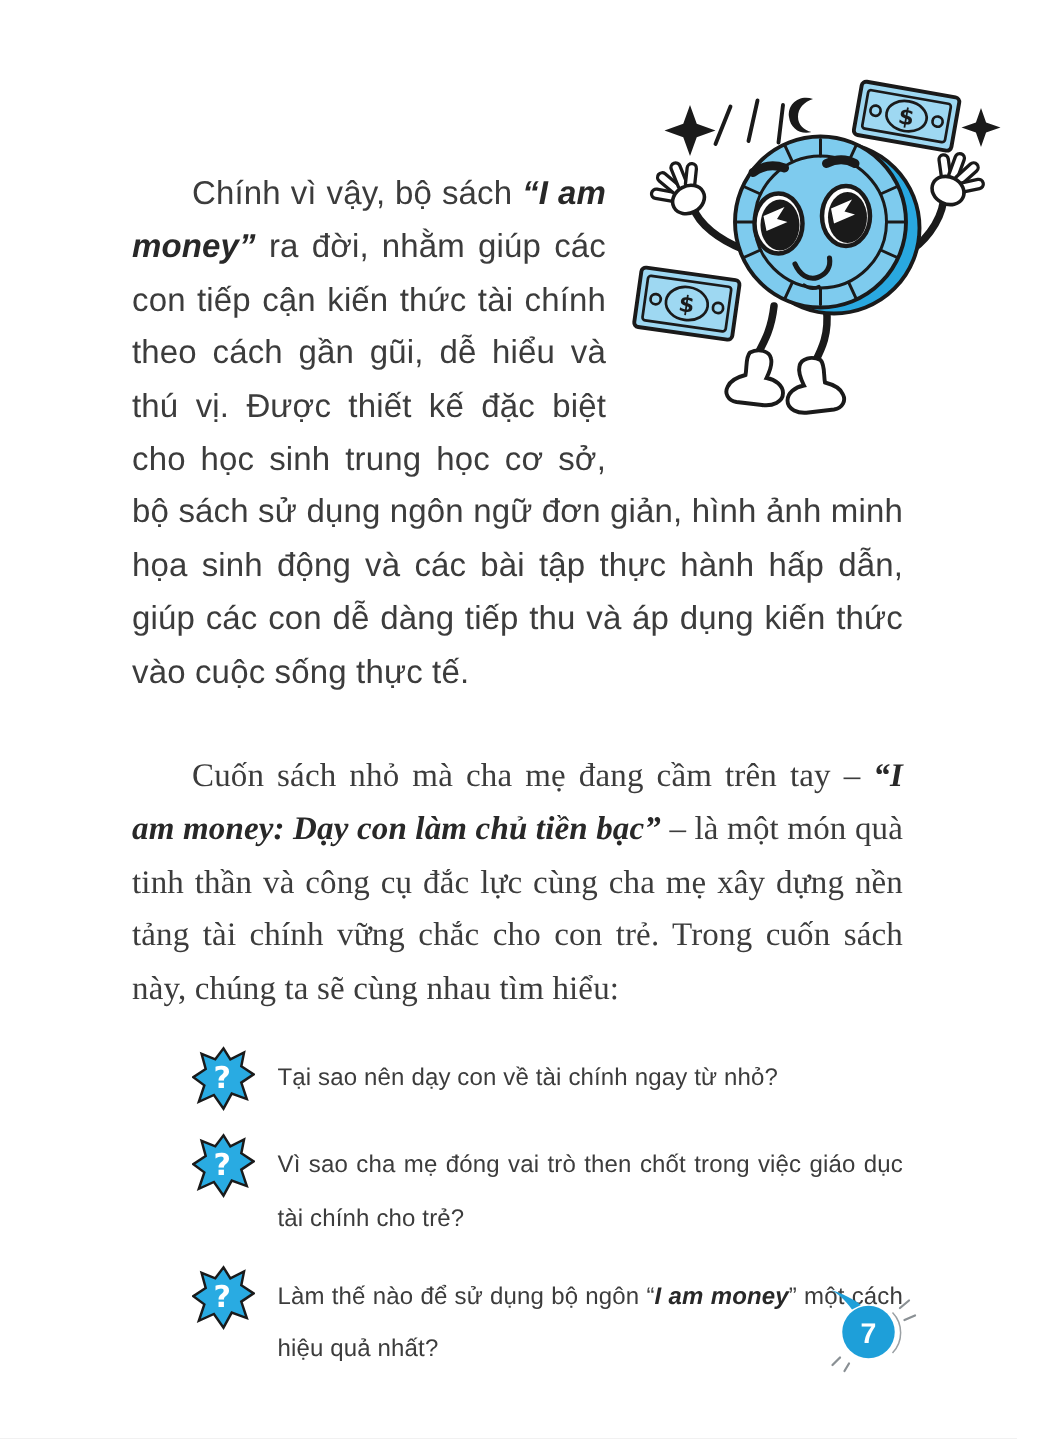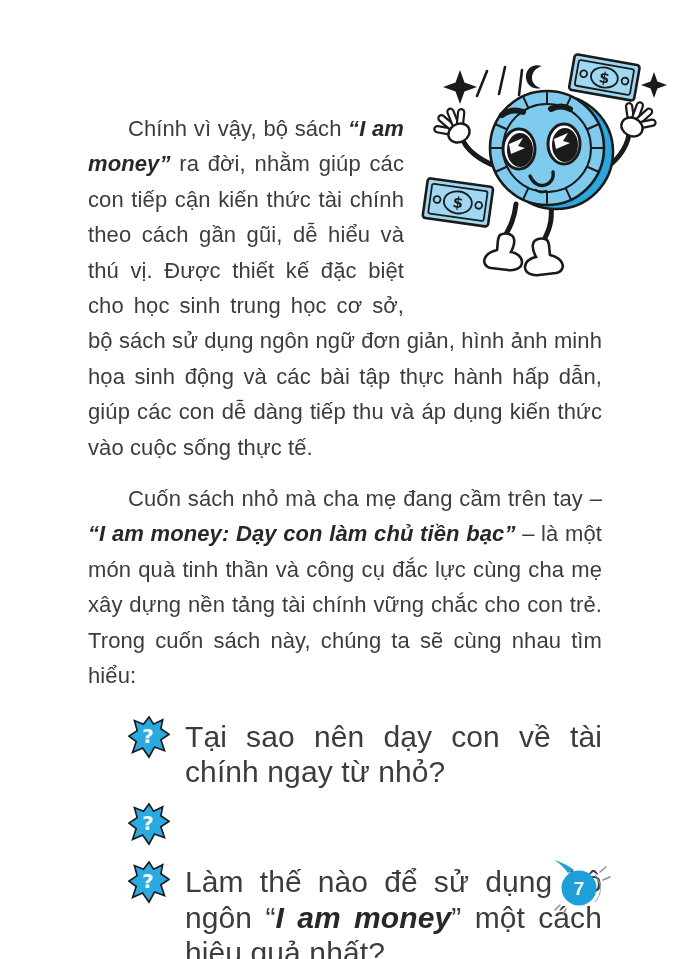--- a/index.html
+++ b/index.html
@@ -27,37 +27,37 @@
     left:88px;right:90px;top:111px;
   }
   p.para{
     margin:0;
     font-size:22px;
     line-height:35.4px;
     text-align:justify;
     text-indent:40px;
     letter-spacing:0.1px;
   }
-  p.para + p.para{margin-top:16px;}
+  p.para + p.para{margin-top:34px;font-family:Liberation Serif, serif;}
   .bi{font-weight:bold;font-style:italic;color:#282828;}
   .mascot-float{
     float:right;
     width:262px;height:243px;
     margin:-67px -78px 8px 14px;
     shape-margin:6px;
   }
   .mascot-float svg{display:block;width:100%;height:100%;}
   .questions{margin-top:25px;padding-left:40px;}
   .q-row{display:flex;gap:15px;margin-bottom:17px;align-items:flex-start;}
   .q-row:last-child{margin-bottom:0;}
   .q-icon{flex:0 0 42px;width:42px;height:46px;margin-top:-5px;}
   .q-icon svg{display:block;width:100%;height:100%;}
   p.q-text{
     margin:0;flex:1;
-    font-size:30px;
+    font-size:16px;
     line-height:35.4px;
     text-align:justify;
     letter-spacing:0.1px;
   }
   .page-badge{
     position:absolute;
     left:548px;top:858px;
     width:66px;height:58px;
   }
   .page-badge svg{display:block;width:100%;height:100%;}
@@ -216,20 +216,21 @@
         </span>
         <p class="q-text"><span>Tại sao nên dạy con về tài chính ngay từ nhỏ?</span></p>
       </div>
       <div class="q-row">
         <span class="q-icon">
           <svg viewBox="0 0 46 46" xmlns="http://www.w3.org/2000/svg">
             <path class="burst-fill" stroke-width="1.8" d="M23 1 L28 9 L38 4 L36 14 L45 20 L36 26 L40 38 L29 34 L23 45 L16 35 L5 40 L9 28 L1 22 L10 16 L7 5 L17 9 Z"></path>
             <text class="burst-glyph" x="22" y="30" text-anchor="middle">?</text>
           </svg>
         </span>
+        <p class="q-text"><span>Vì sao cha mẹ đóng vai trò then chốt trong việc giáo dục tài chính cho trẻ?</span></p>
       </div>
       <div class="q-row">
         <span class="q-icon">
           <svg viewBox="0 0 46 46" xmlns="http://www.w3.org/2000/svg">
             <path class="burst-fill" stroke-width="1.8" d="M23 1 L28 9 L38 4 L36 14 L45 20 L36 26 L40 38 L29 34 L23 45 L16 35 L5 40 L9 28 L1 22 L10 16 L7 5 L17 9 Z"></path>
             <text class="burst-glyph" x="22" y="30" text-anchor="middle">?</text>
           </svg>
         </span>
         <p class="q-text"><span>Làm thế nào để sử dụng bộ ngôn “</span><span class="bi">I am money</span><span>” một cách hiệu quả nhất?</span></p>
       </div>

